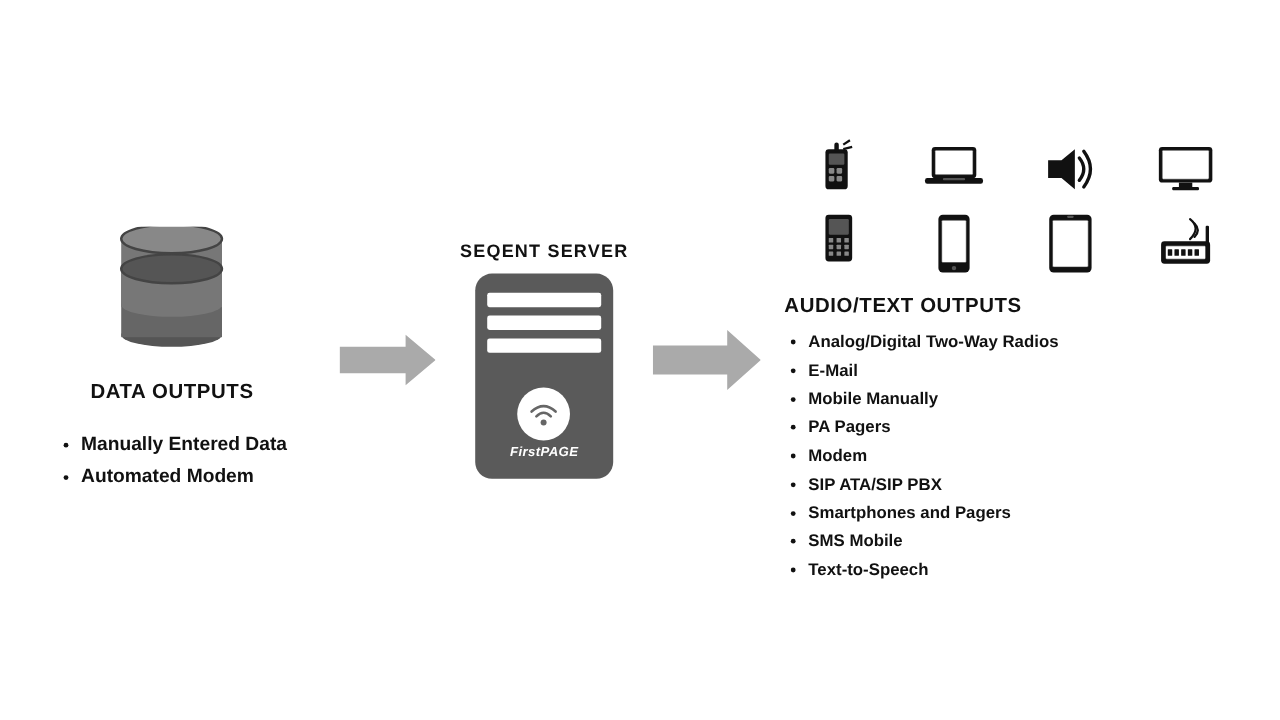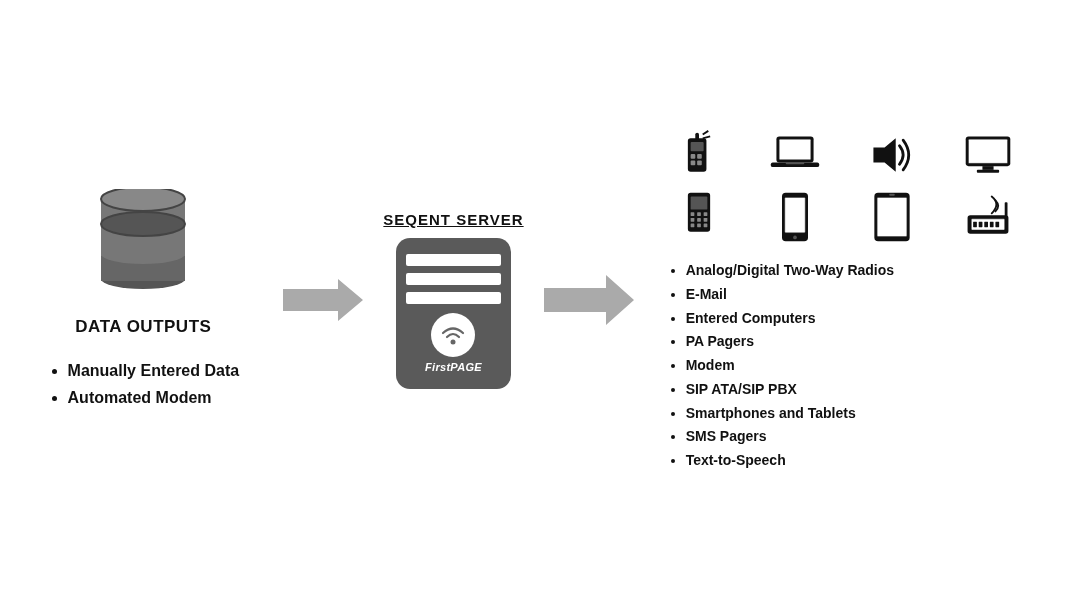--- a/index.html
+++ b/index.html
@@ -69,25 +69,24 @@
       flex-direction: column;
       align-items: center;
       margin: 0 10px;
     }
     .server-label {
       font-size: 15px;
       font-weight: 900;
       color: #111;
       margin-bottom: 10px;
       letter-spacing: 1px;
-      text-decoration: underline;
     }
     .server-box {
       width: 115px;
-      height: 151px;
+      height: 171px;
       background: #5a5a5a;
       border-radius: 14px;
       display: flex;
       flex-direction: column;
       align-items: center;
       justify-content: space-between;
       padding: 12px 10px 16px;
       position: relative;
     }
     .server-lines {
@@ -167,21 +166,20 @@
     .big-arrow {
       display: block;
     }
 
     .audio-outputs .section-title {
       text-align: left;
       margin-bottom: 8px;
     }
     .audio-outputs .bullet-list li {
       font-size: 14px;
-      margin-left: 12px;
     }
   </style>
 </head>
 <body>
 
 <div class="diagram">
 
   <div class="data-outputs">
 
     <svg class="database-icon" viewBox="0 0 110 110" xmlns="http://www.w3.org/2000/svg">
@@ -328,26 +326,27 @@
           <rect x="36" y="31" width="4" height="6" rx="0.5" fill="#111"></rect>
 
           <rect x="46" y="10" width="3" height="16" rx="1" fill="#111"></rect>
 
           <path d="M36,20 Q42,14 36,8" fill="none" stroke="#111" stroke-width="2" stroke-linecap="round"></path>
           <path d="M32,22 Q42,12 32,4" fill="none" stroke="#111" stroke-width="2" stroke-linecap="round"></path>
         </svg>
       </div>
     </div>
 
+    <div class="section-title">AUDIO/TEXT OUTPUTS</div>
     <ul class="bullet-list">
       <li>Analog/Digital Two-Way Radios</li>
       <li>E-Mail</li>
-      <li>Entered Computers</li>
+      <li>Mobile Manually</li>
       <li>PA Pagers</li>
       <li>Modem</li>
       <li>SIP ATA/SIP PBX</li>
-      <li>Smartphones and Tablets</li>
-      <li>SMS Pagers</li>
+      <li>Smartphones and Pagers</li>
+      <li>SMS Mobile</li>
       <li>Text-to-Speech</li>
     </ul>
   </div>
 
 </div>
 
 </body></html>

